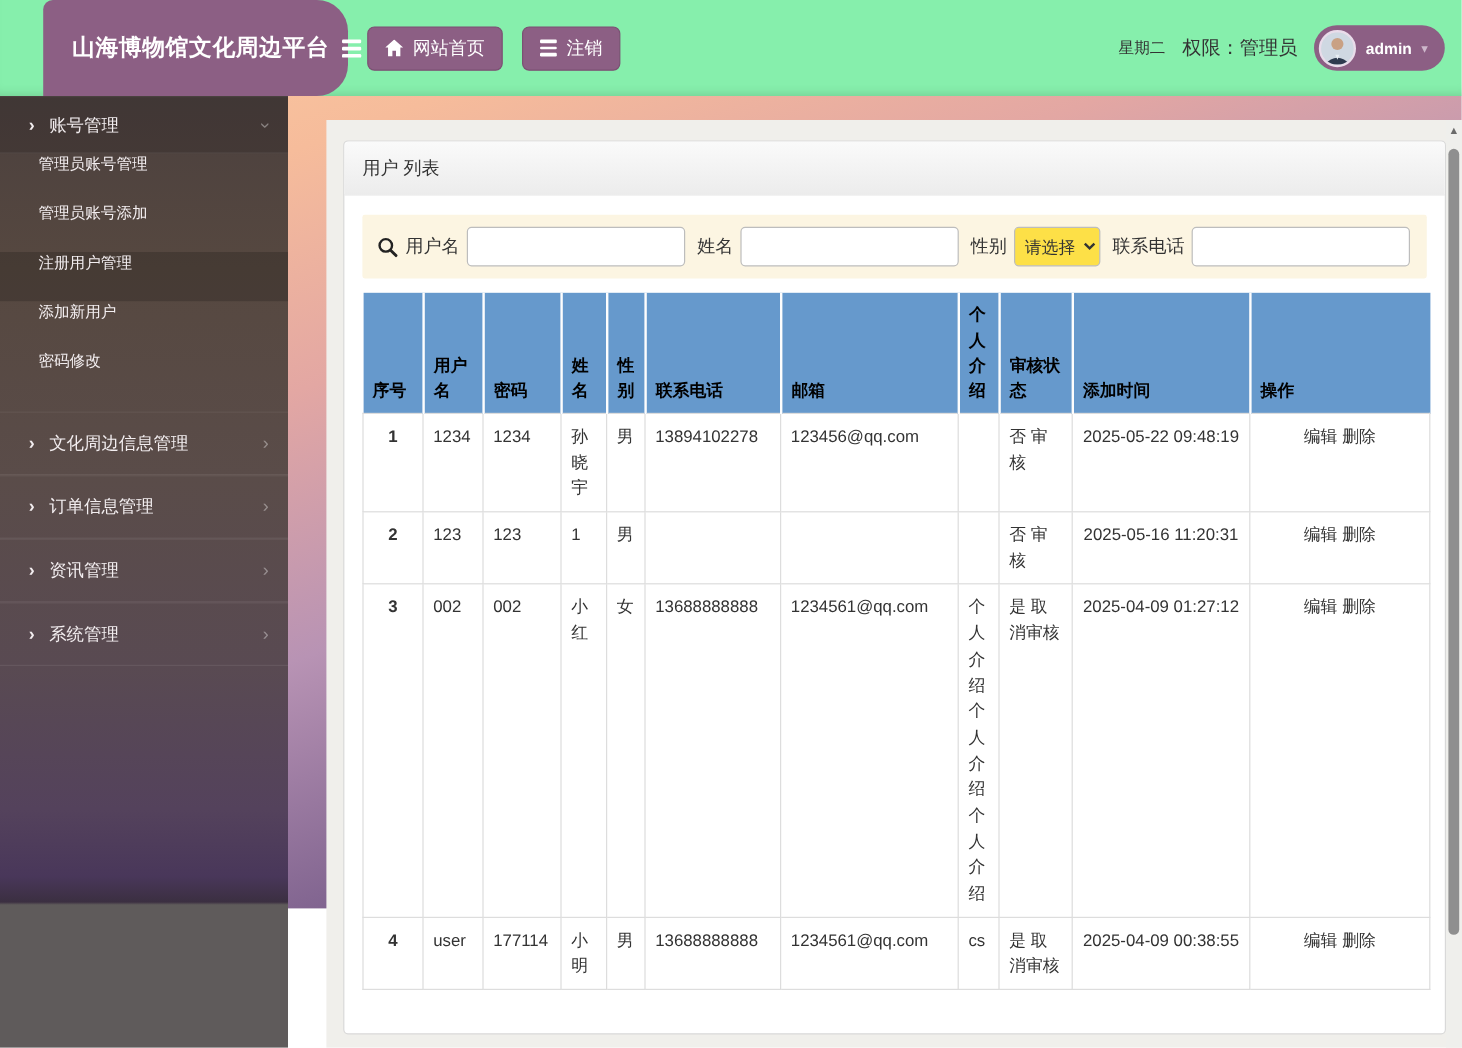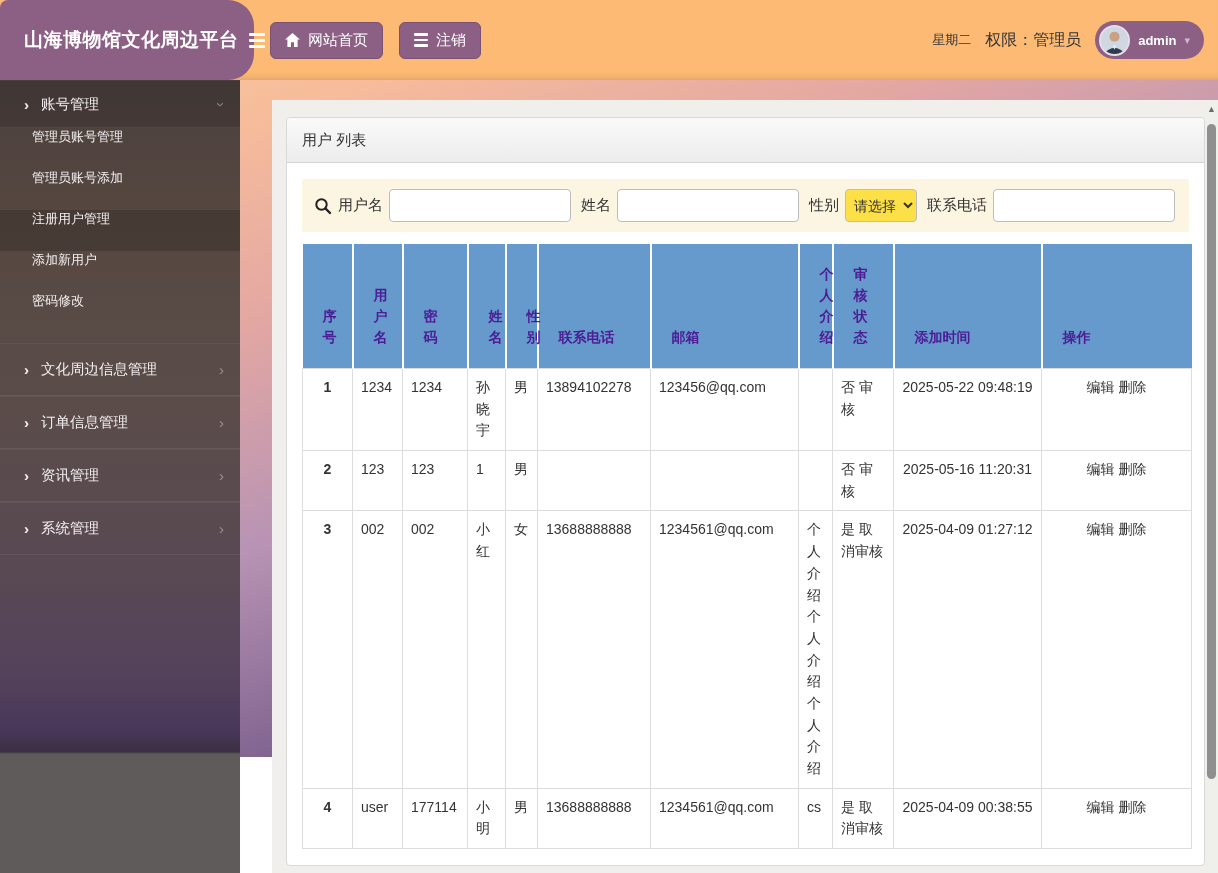--- a/index.html
+++ b/index.html
@@ -1,22 +1,22 @@
 <!DOCTYPE html>
 <html><head>
 <meta charset="utf-8">
 <style>
   * { margin:0; padding:0; box-sizing:border-box; }
   html,body { width:1218px; height:873px; overflow:hidden;
     font-family:"Liberation Sans","DejaVu Sans",sans-serif; background:#ffffff; }
 
   
   .header { position:absolute; left:0; top:0; width:1218px; height:80px;
-    background:#fdba74; display:flex; align-items:center;
-    box-shadow: inset 0 -8px 10px -8px rgba(0,0,0,.18); z-index:5; }
+    background:#86efac; display:flex; align-items:center;
+    box-shadow: inset 0 -8px 10px -8px rgba(0,0,0,.18); z-index:5;padding-left:36px; }
   .brand { width:254px; height:80px; background:#8c5f84;
     border-radius:8px 26px 26px 0; display:flex; align-items:center;
     padding:0 16px 0 24px; flex:0 0 auto; }
   .brand-title { color:#fff; font-size:19px; font-weight:bold; letter-spacing:.5px; white-space:nowrap; }
   .brand-burger { margin-left:10px; cursor:pointer; display:flex; flex-direction:column; gap:3px; }
   .brand-burger i, .btn-bars i { display:block; width:16px; height:3px; background:#fff; border-radius:1px; }
   .top-btn { margin-left:16px; height:37px; background:#8c5f84; border:1px solid #7b5173;
     border-radius:6px; color:#fff; font-size:15px; display:flex; align-items:center;
     gap:8px; padding:0 14px; cursor:pointer; }
   .btn-bars { display:flex; flex-direction:column; gap:3px; }
@@ -71,22 +71,22 @@
   .inp { height:33px; border:1px solid #bdbdbd; border-radius:4px; background:#fff;
     padding:0 8px; font-size:14px; color:#333; }
   .inp.w-lg { width:182px; }
   .sel { height:33px; border:1px solid #bdbdbd; border-radius:4px; background:#fde047;
     font-size:14px; color:#333; padding:0 4px; }
   .btn-search { height:32px; margin-left:10px; padding:0 13px; font-size:14px; color:#333;
     background:linear-gradient(#f8f8f8,#dcdcdc); border:1px solid #9a9a9a; border-radius:4px; cursor:pointer; }
 
   
   table { width:100%; border-collapse:collapse; table-layout:fixed; margin-top:12px; }
-  th { background:#6699cc; color:#4c1d95; font-size:14px; font-weight:bold;
-    text-align:left; vertical-align:bottom; padding:20px; line-height:1.5;
+  th { background:#6699cc; color:#000000; font-size:14px; font-weight:bold;
+    text-align:left; vertical-align:bottom; padding:8px; line-height:1.5;
     border-right:2px solid #fdfdfd; }
   th:last-child { border-right:none; }
   td { border:1px solid #ddd; padding:8px; font-size:14px; color:#333;
     vertical-align:top; line-height:1.55; word-wrap:break-word; background:#fff; }
   td.c-seq { text-align:center; font-weight:bold; }
   td.c-time, td.c-actions { text-align:center; }
   .cell-link { cursor:pointer; }
   .cell-link + .cell-link { margin-left:4px; }
 
   

